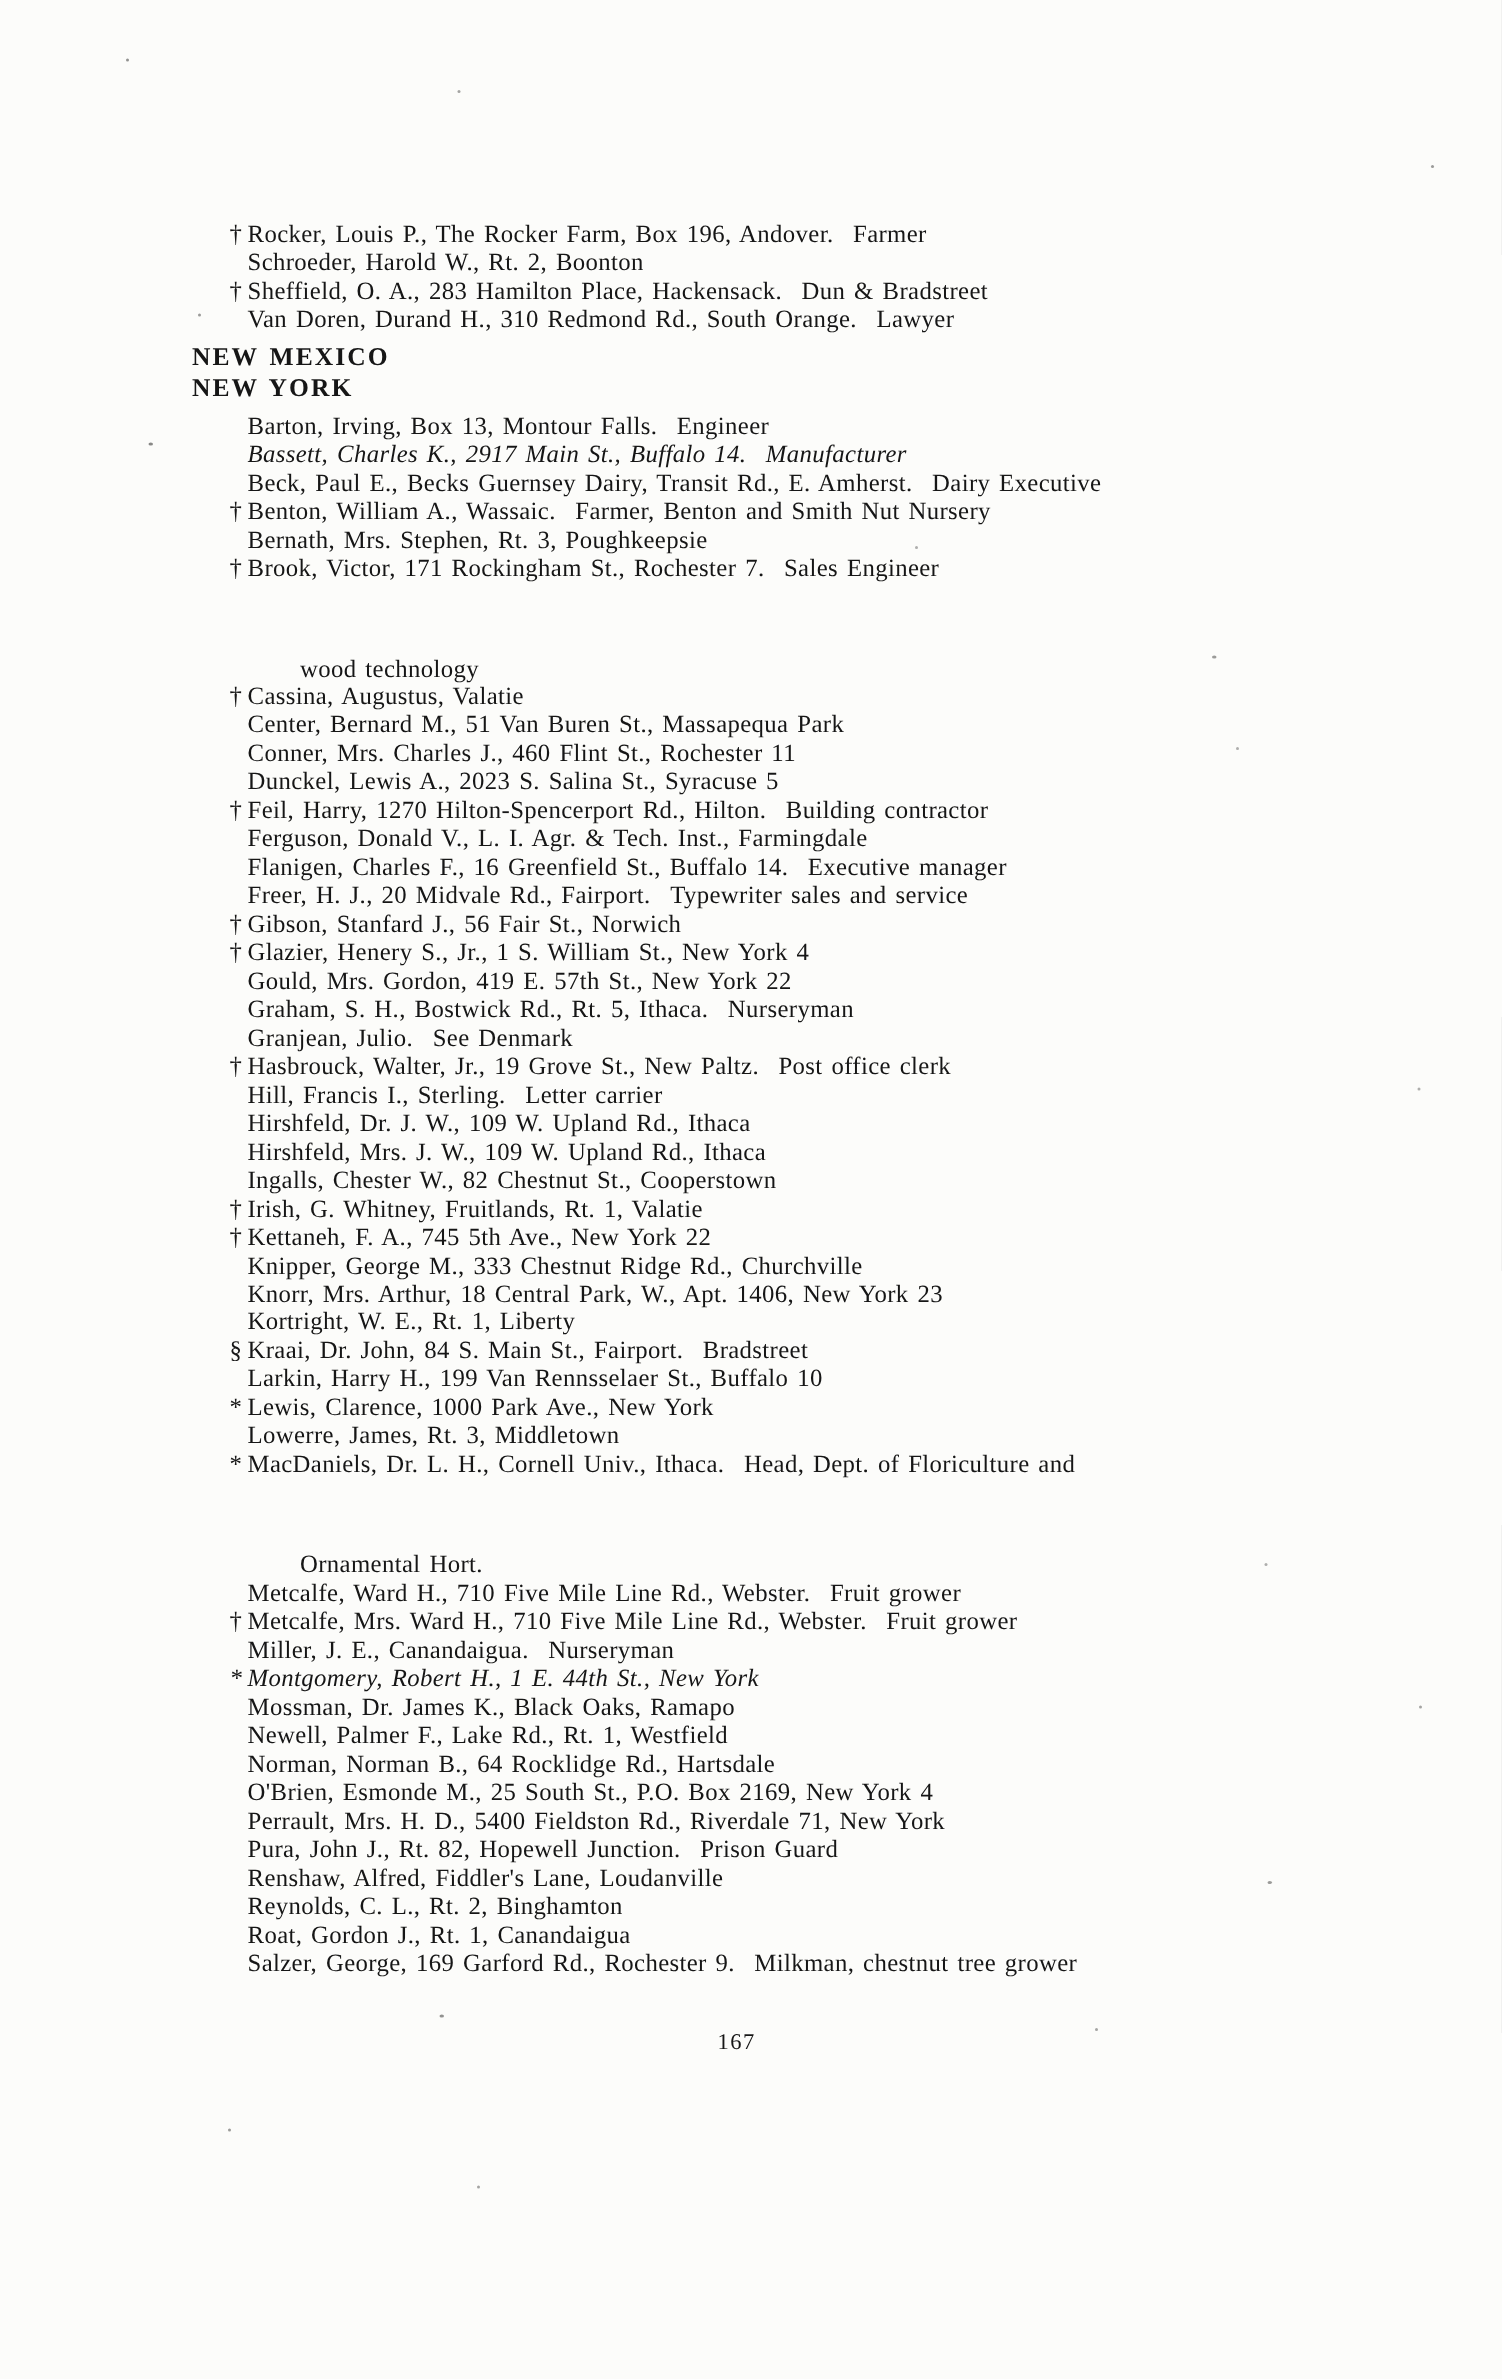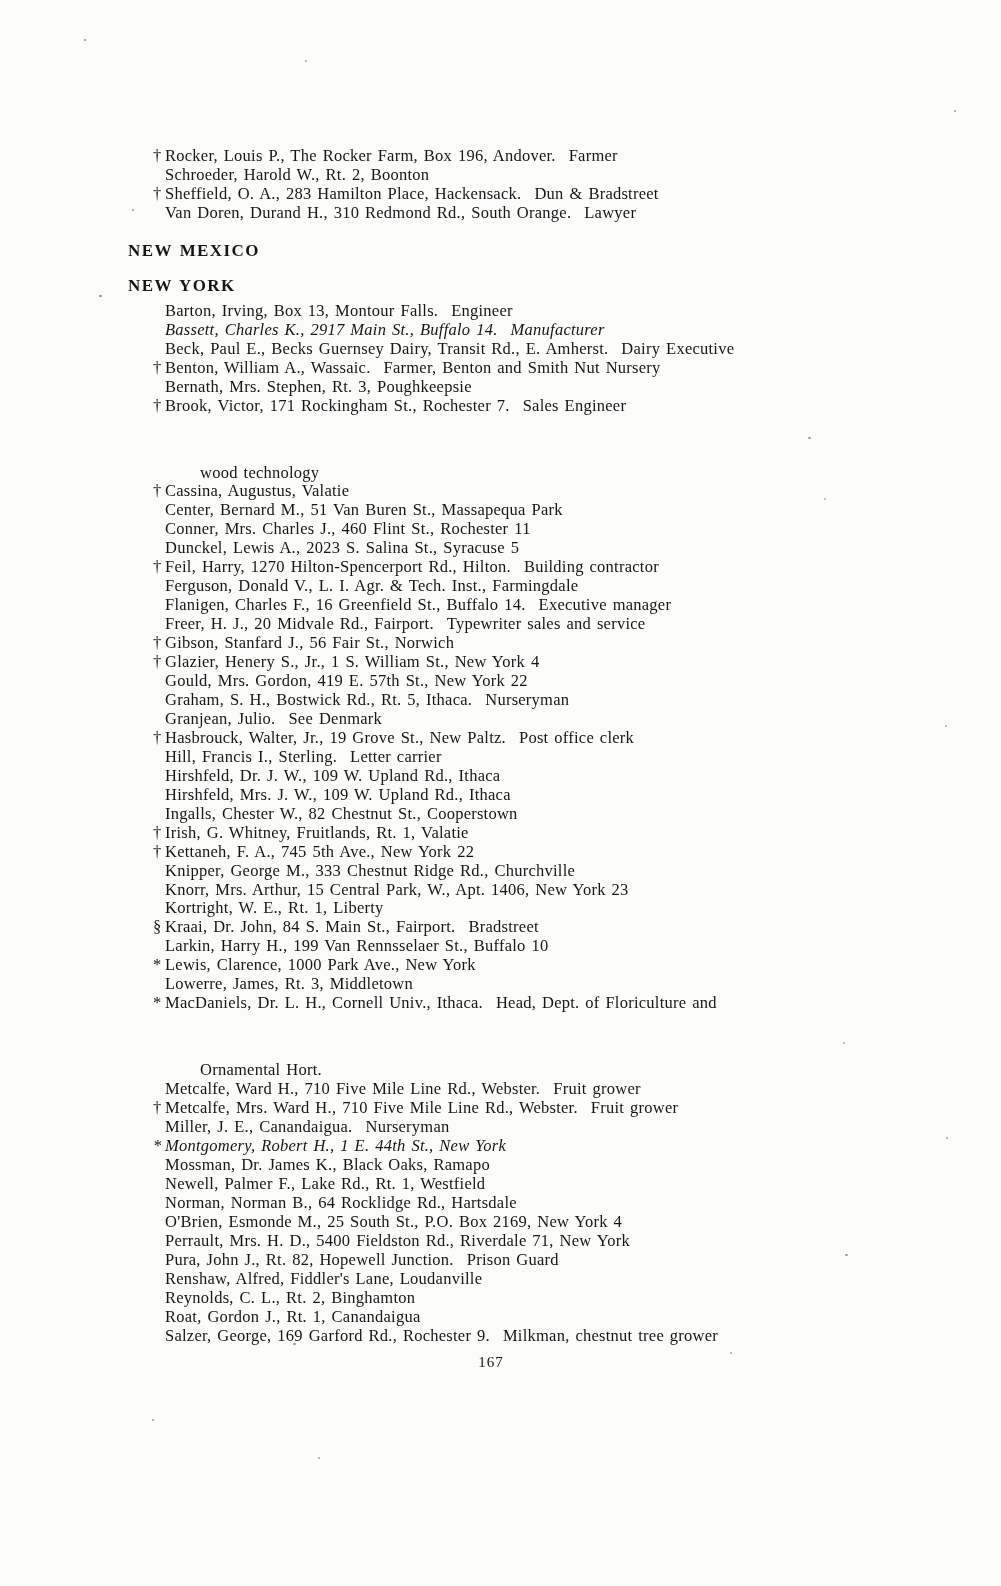--- a/index.html
+++ b/index.html
@@ -35,23 +35,23 @@
   .entry.runover{padding-left:72px;margin-top:48px;}
   .entry.italic{font-style:italic;}
   .note{margin-left:13px;}
   .state-heading{
     font-size:17px;
     font-weight:bold;
     letter-spacing:1.4px;
     margin:0;
     line-height:21px;
   }
-  #nm-heading{margin-top:17px;}
+  #nm-heading{margin-top:4px;}
   #nm-entries{margin-top:4px;}
-  #ny-heading{margin-top:14px;}
+  #ny-heading{}
   #ny-entries{margin-top:6px;}
   .page-number{
     position:absolute;
     top:1354px;left:0;width:982px;
     text-align:center;
     font-size:15px;
     letter-spacing:1px;
   }
   .speck{
     position:absolute;
@@ -100,21 +100,21 @@
         <div class="entry"><span class="marker"></span><span>Graham, S. H., Bostwick Rd., Rt. 5, Ithaca.</span><span class="note">Nurseryman</span></div>
         <div class="entry"><span class="marker"></span><span>Granjean, Julio.</span><span class="note">See Denmark</span></div>
         <div class="entry"><span class="marker">†</span><span>Hasbrouck, Walter, Jr., 19 Grove St., New Paltz.</span><span class="note">Post office clerk</span></div>
         <div class="entry"><span class="marker"></span><span>Hill, Francis I., Sterling.</span><span class="note">Letter carrier</span></div>
         <div class="entry"><span class="marker"></span><span>Hirshfeld, Dr. J. W., 109 W. Upland Rd., Ithaca</span></div>
         <div class="entry"><span class="marker"></span><span>Hirshfeld, Mrs. J. W., 109 W. Upland Rd., Ithaca</span></div>
         <div class="entry"><span class="marker"></span><span>Ingalls, Chester W., 82 Chestnut St., Cooperstown</span></div>
         <div class="entry"><span class="marker">†</span><span>Irish, G. Whitney, Fruitlands, Rt. 1, Valatie</span></div>
         <div class="entry"><span class="marker">†</span><span>Kettaneh, F. A., 745 5th Ave., New York 22</span></div>
         <div class="entry"><span class="marker"></span><span>Knipper, George M., 333 Chestnut Ridge Rd., Churchville</span></div>
-        <div class="entry"><span class="marker"></span><span>Knorr, Mrs. Arthur, 15 Central Park, W., Apt. 1406, New York 23</span></div>
+        <div class="entry"><span class="marker"></span><span>Knorr, Mrs. Arthur, 18 Central Park, W., Apt. 1406, New York 23</span></div>
         <div class="entry"><span class="marker"></span><span>Kortright, W. E., Rt. 1, Liberty</span></div>
         <div class="entry"><span class="marker">§</span><span>Kraai, Dr. John, 84 S. Main St., Fairport.</span><span class="note">Bradstreet</span></div>
         <div class="entry"><span class="marker"></span><span>Larkin, Harry H., 199 Van Rennsselaer St., Buffalo 10</span></div>
         <div class="entry"><span class="marker">*</span><span>Lewis, Clarence, 1000 Park Ave., New York</span></div>
         <div class="entry"><span class="marker"></span><span>Lowerre, James, Rt. 3, Middletown</span></div>
         <div class="entry"><span class="marker">*</span><span>MacDaniels, Dr. L. H., Cornell Univ., Ithaca.</span><span class="note">Head, Dept. of Floriculture and</span></div>
         <div class="entry runover"><span class="marker"></span><span>Ornamental Hort.</span></div>
         <div class="entry"><span class="marker"></span><span>Metcalfe, Ward H., 710 Five Mile Line Rd., Webster.</span><span class="note">Fruit grower</span></div>
         <div class="entry"><span class="marker">†</span><span>Metcalfe, Mrs. Ward H., 710 Five Mile Line Rd., Webster.</span><span class="note">Fruit grower</span></div>
         <div class="entry"><span class="marker"></span><span>Miller, J. E., Canandaigua.</span><span class="note">Nurseryman</span></div>

